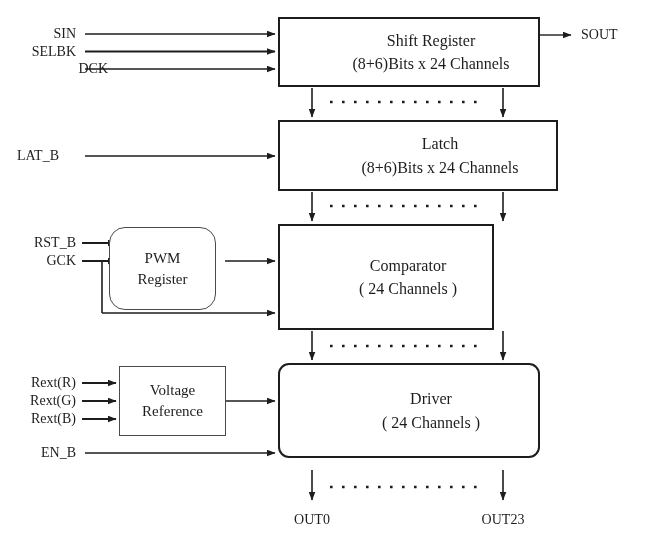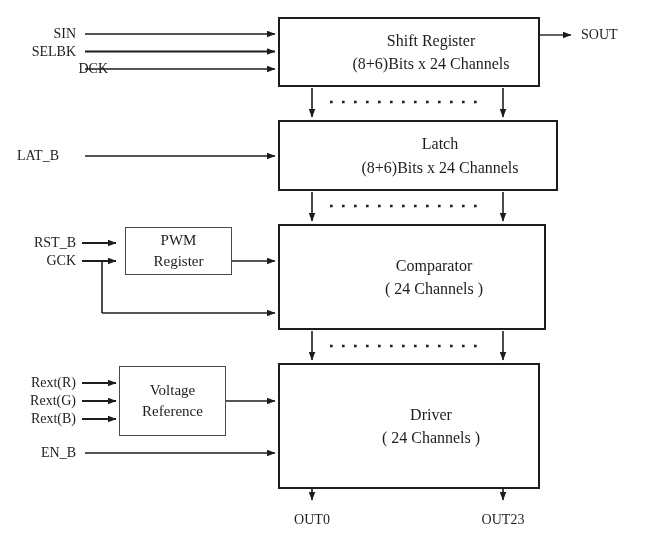--- a/index.html
+++ b/index.html
@@ -88,31 +88,31 @@
   <div class="mainbox" style="left:278px;top:17px;width:262px;height:70px;">
     <div>Shift Register</div>
     <div>(8+6)Bits x 24 Channels</div>
   </div>
 
   <div class="mainbox" style="left:278px;top:120px;width:280px;height:71px;">
     <div>Latch</div>
     <div>(8+6)Bits x 24 Channels</div>
   </div>
 
-  <div class="mainbox" style="left:278px;top:224px;width:268px;height:106px;">
+  <div class="mainbox" style="left:278px;top:224px;width:216px;height:106px;">
     <div>Comparator</div>
     <div>( 24 Channels )</div>
   </div>
 
-  <div class="mainbox" style="left:278px;top:363px;width:262px;height:126px;">
+  <div class="mainbox" style="left:278px;top:363px;width:262px;height:95px;border-radius:11px;">
     <div>Driver</div>
     <div>( 24 Channels )</div>
   </div>
 
-  <div class="subbox" style="left:125px;top:227px;width:107px;height:48px;">
+  <div class="subbox" style="left:109px;top:227px;width:107px;height:83px;border-radius:16px;">
     <div>PWM</div>
     <div>Register</div>
   </div>
 
   <div class="subbox" style="left:119px;top:366px;width:107px;height:70px;">
     <div>Voltage</div>
     <div>Reference</div>
   </div>
 
   <div class="siglabel" style="top:25px;">SIN</div>

